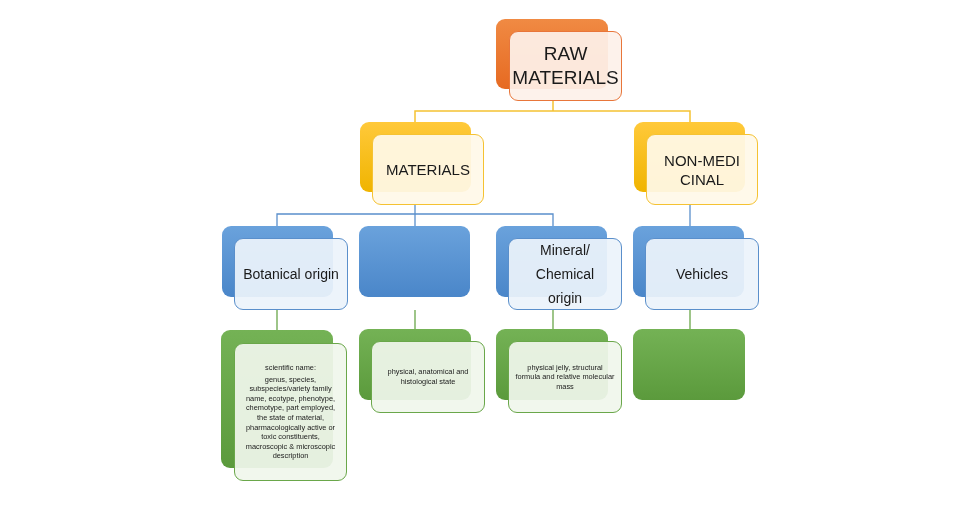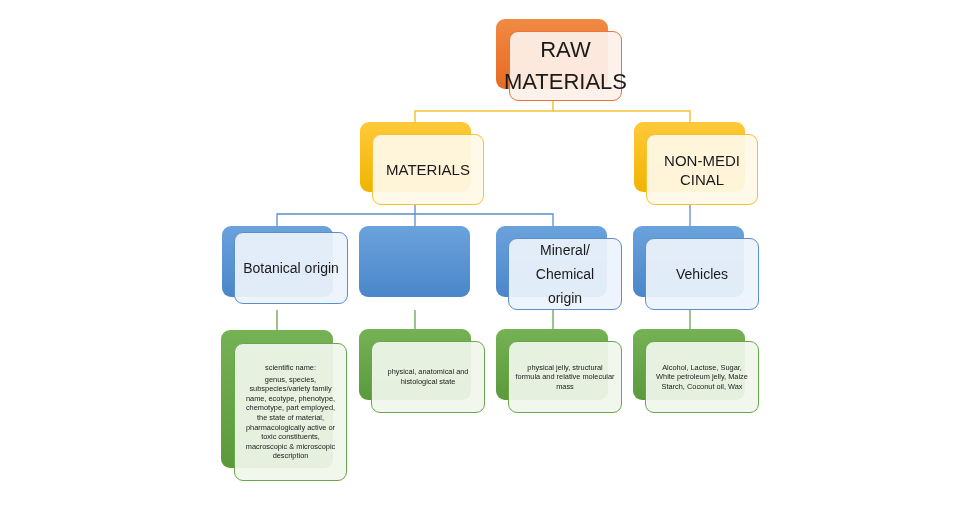--- a/index.html
+++ b/index.html
@@ -12,21 +12,21 @@
                  display:flex; align-items:center; justify-content:center; text-align:center;
                  color:#1a1a1a; }
   .orange .back { background:linear-gradient(180deg,#f08a43 0%,#e66a22 100%); }
   .orange .front { background:rgba(253,241,233,0.93); border-color:#e8763a; }
   .yellow .back { background:linear-gradient(180deg,#ffc93a 0%,#f0b400 100%); }
   .yellow .front { background:rgba(255,249,232,0.93); border-color:#f5c232; }
   .blue .back { background:linear-gradient(180deg,#6aa2dc 0%,#4a86c9 100%); }
   .blue .front { background:rgba(236,243,251,0.93); border-color:#5a8fcb; }
   .green .back { background:linear-gradient(180deg,#74b255 0%,#5b9a3c 100%); }
   .green .front { background:rgba(240,246,236,0.93); border-color:#6aa74a; }
-  .t-lg { font-size:22px; line-height:32px; }
+  .t-lg { font-size:19px; line-height:24px; }
   .t-md { font-size:15px; line-height:19px; }
   .t-sm { font-size:14px; line-height:24px; }
   .t-xs { font-size:7.4px; line-height:9.6px; padding:0 6px; }
   .t-xs .head { display:block; margin-bottom:2px; }
 </style>
 </head>
 <body>
 
 <svg class="connectors">
 
@@ -48,21 +48,21 @@
   <div class="back" style="left:0;top:0;width:111px;height:70px;"></div>
   <div class="front t-md" style="left:12px;top:12px;width:112px;height:71px;">MATERIALS</div>
 </div>
 <div class="node yellow" style="left:634px;top:122px;width:124px;height:83px;">
   <div class="back" style="left:0;top:0;width:111px;height:70px;"></div>
   <div class="front t-md" style="left:12px;top:12px;width:112px;height:71px;padding:0 12px;word-break:break-all;">NON-MEDICINAL</div>
 </div>
 
 <div class="node blue" style="left:222px;top:226px;width:126px;height:84px;">
   <div class="back" style="left:0;top:0;width:111px;height:71px;"></div>
-  <div class="front t-sm" style="left:12px;top:6px;width:114px;height:72px;">Botanical origin</div>
+  <div class="front t-sm" style="left:12px;top:12px;width:114px;height:72px;">Botanical origin</div>
 </div>
 <div class="node blue" style="left:359px;top:226px;width:126px;height:84px;">
   <div class="back" style="left:0;top:0;width:111px;height:71px;"></div>
 </div>
 <div class="node blue" style="left:496px;top:226px;width:126px;height:84px;">
   <div class="back" style="left:0;top:0;width:111px;height:71px;"></div>
   <div class="front t-sm" style="left:12px;top:12px;width:114px;height:72px;padding:4px 8px;">Mineral/ Chemical origin</div>
 </div>
 <div class="node blue" style="left:633px;top:226px;width:126px;height:84px;">
   <div class="back" style="left:0;top:0;width:111px;height:71px;"></div>
@@ -79,14 +79,13 @@
 <div class="node green" style="left:359px;top:329px;width:126px;height:84px;padding-left:39px;">
   <div class="back" style="left:0;top:0;width:112px;height:71px;"></div>
   <div class="front t-xs" style="left:12px;top:12px;width:114px;height:72px;">physical, anatomical and histological state</div>
 </div>
 <div class="node green" style="left:496px;top:329px;width:126px;height:84px;">
   <div class="back" style="left:0;top:0;width:112px;height:71px;"></div>
   <div class="front t-xs" style="left:12px;top:12px;width:114px;height:72px;">physical jelly, structural formula and relative molecular mass</div>
 </div>
 <div class="node green" style="left:633px;top:329px;width:126px;height:84px;">
   <div class="back" style="left:0;top:0;width:112px;height:71px;"></div>
-  <div class="front t-xs" style="left:12px;top:12px;width:114px;height:72px;">Alcohol, Lactose, Sugar, White petroleum jelly, Maize Starch, Coconut oil, Wax</div>
 </div>
 
 </body></html>

